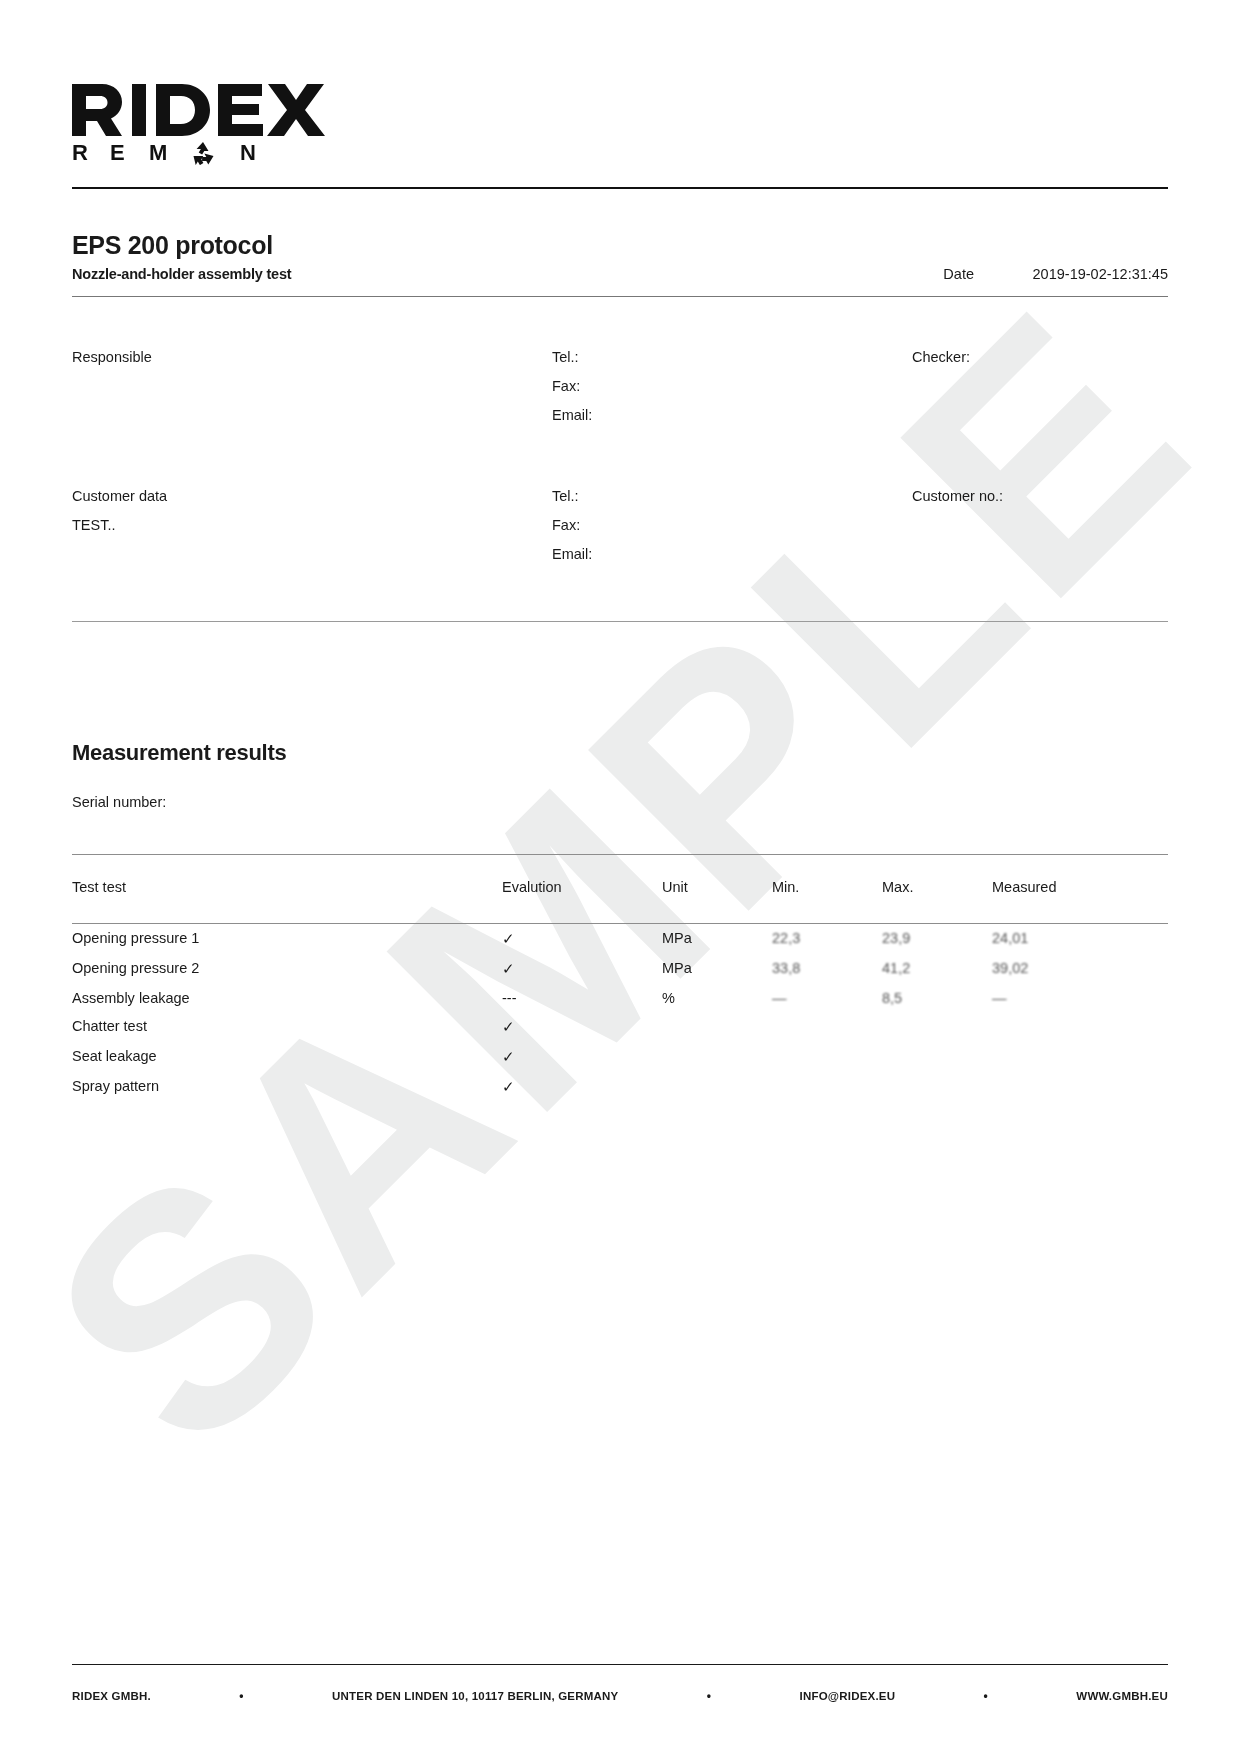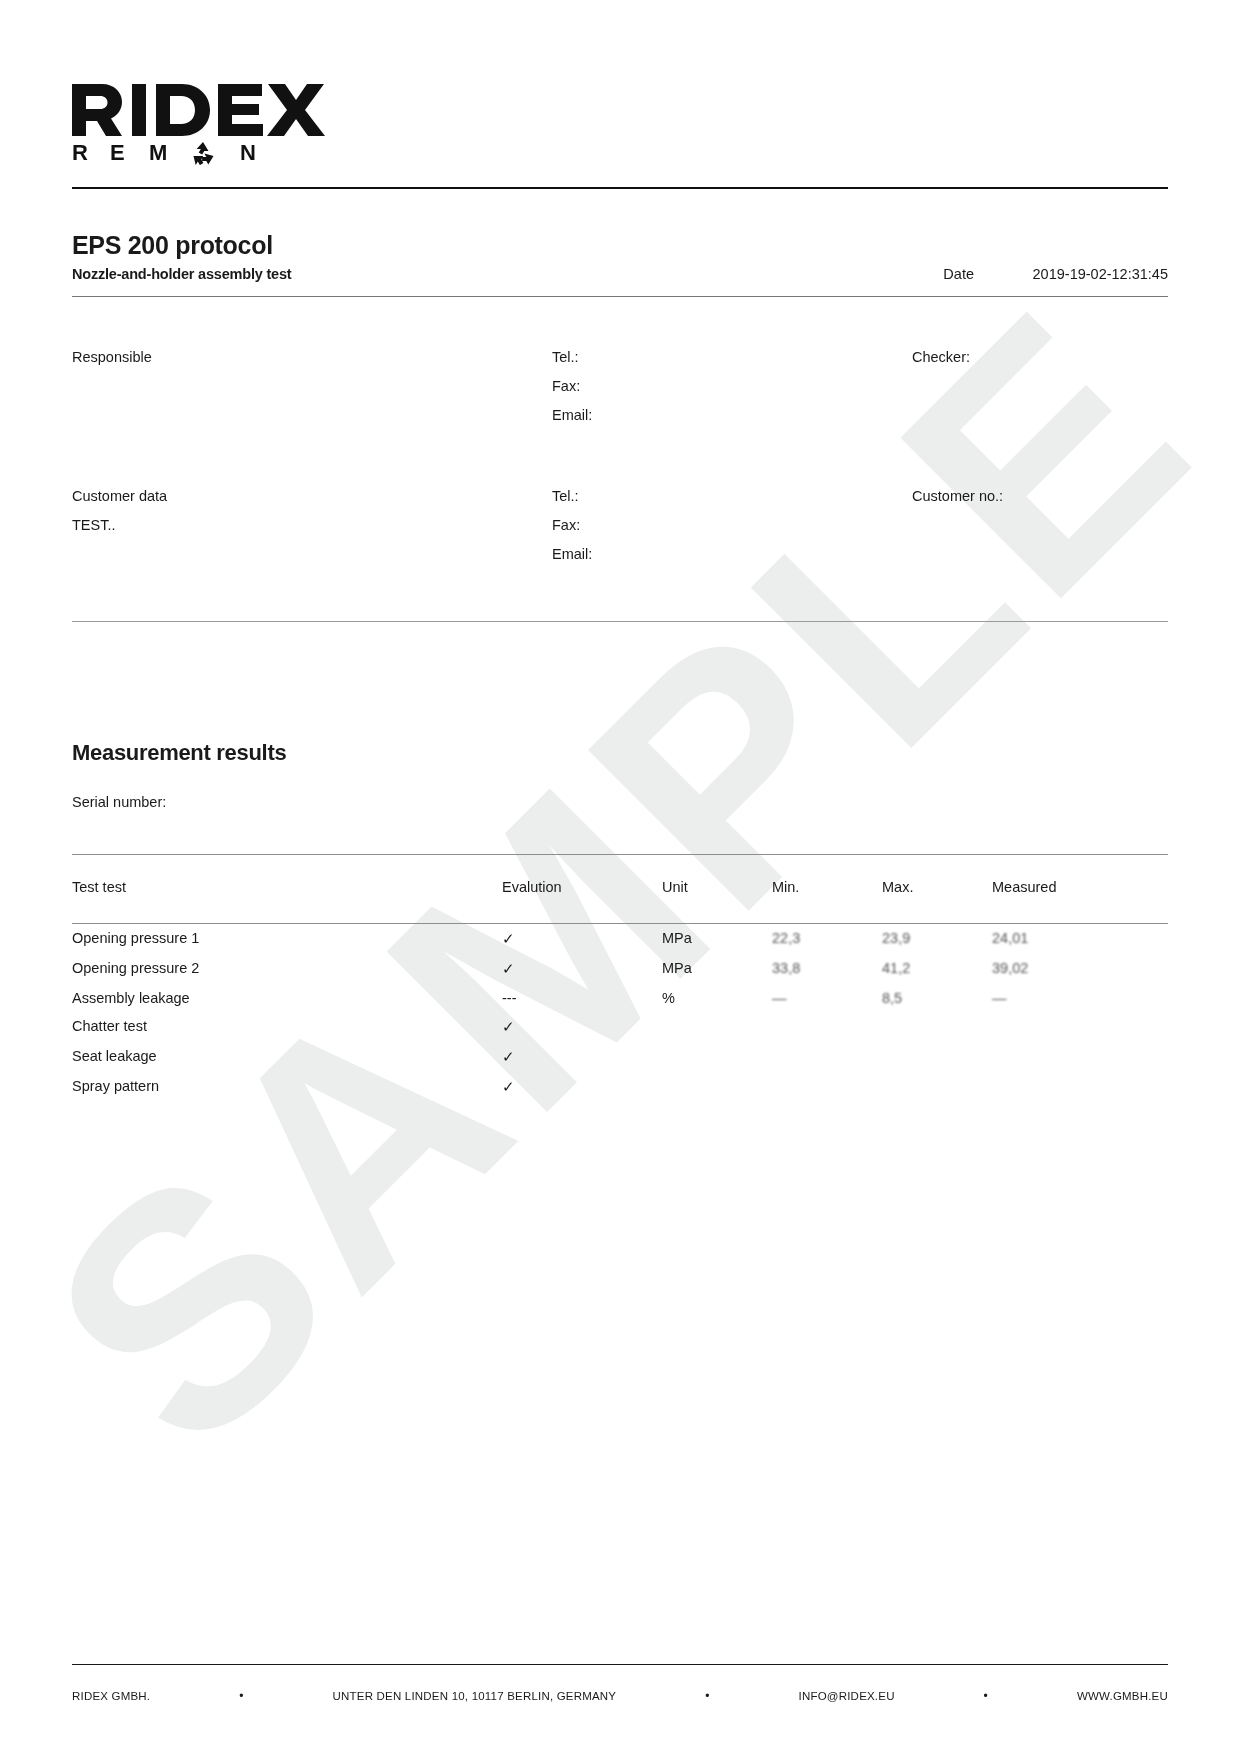--- a/index.html
+++ b/index.html
@@ -178,21 +178,21 @@
     bottom: 52px;
     z-index: 2;
   }
   .footer-rule { border-bottom: 1px solid #1a1a1a; }
   .footer-row {
     display: flex;
     align-items: center;
     justify-content: space-between;
     margin-top: 24px;
     font-size: 11.5px;
-    font-weight: 400;
+    font-weight: 700;
     letter-spacing: 0.2px;
   }
   .footer-dot { font-size: 12px; }
 </style>
 </head>
 <body>
 
 <div class="page">
 
   <div class="watermark">

